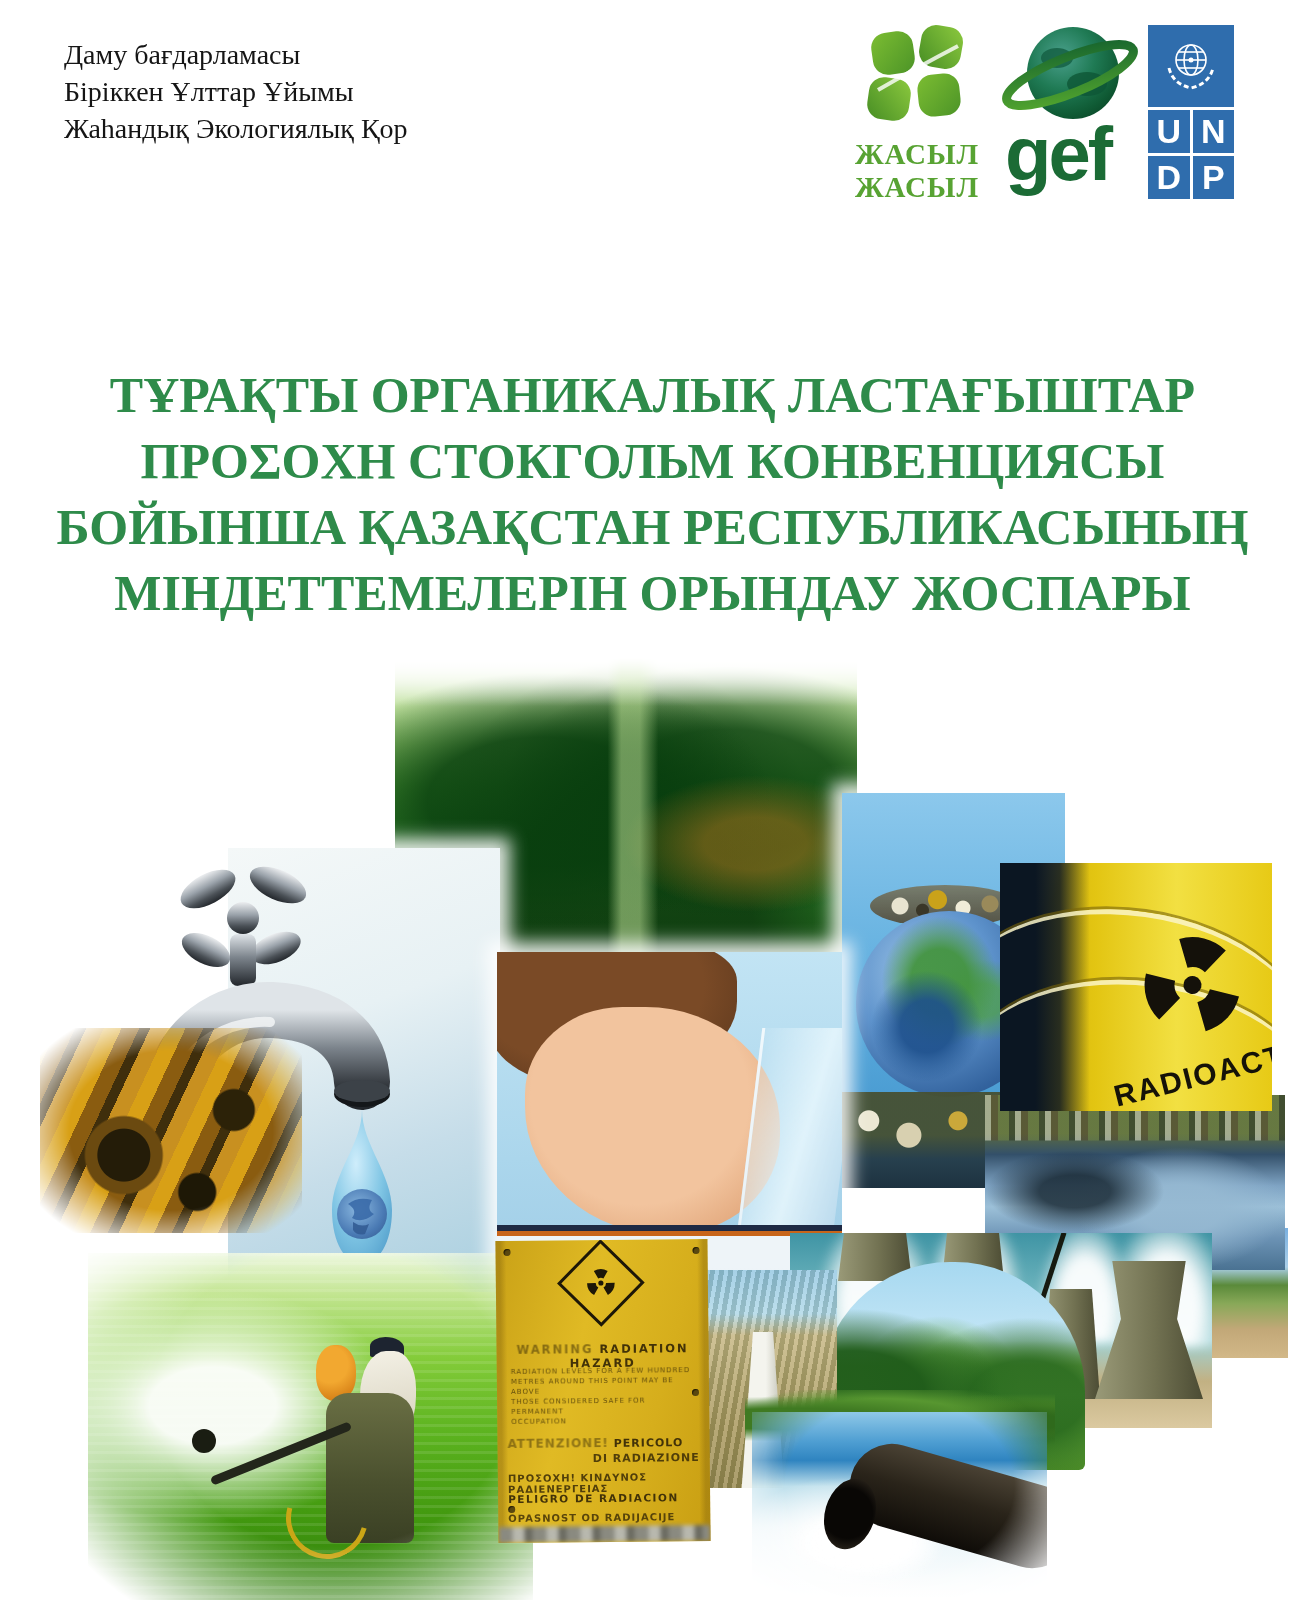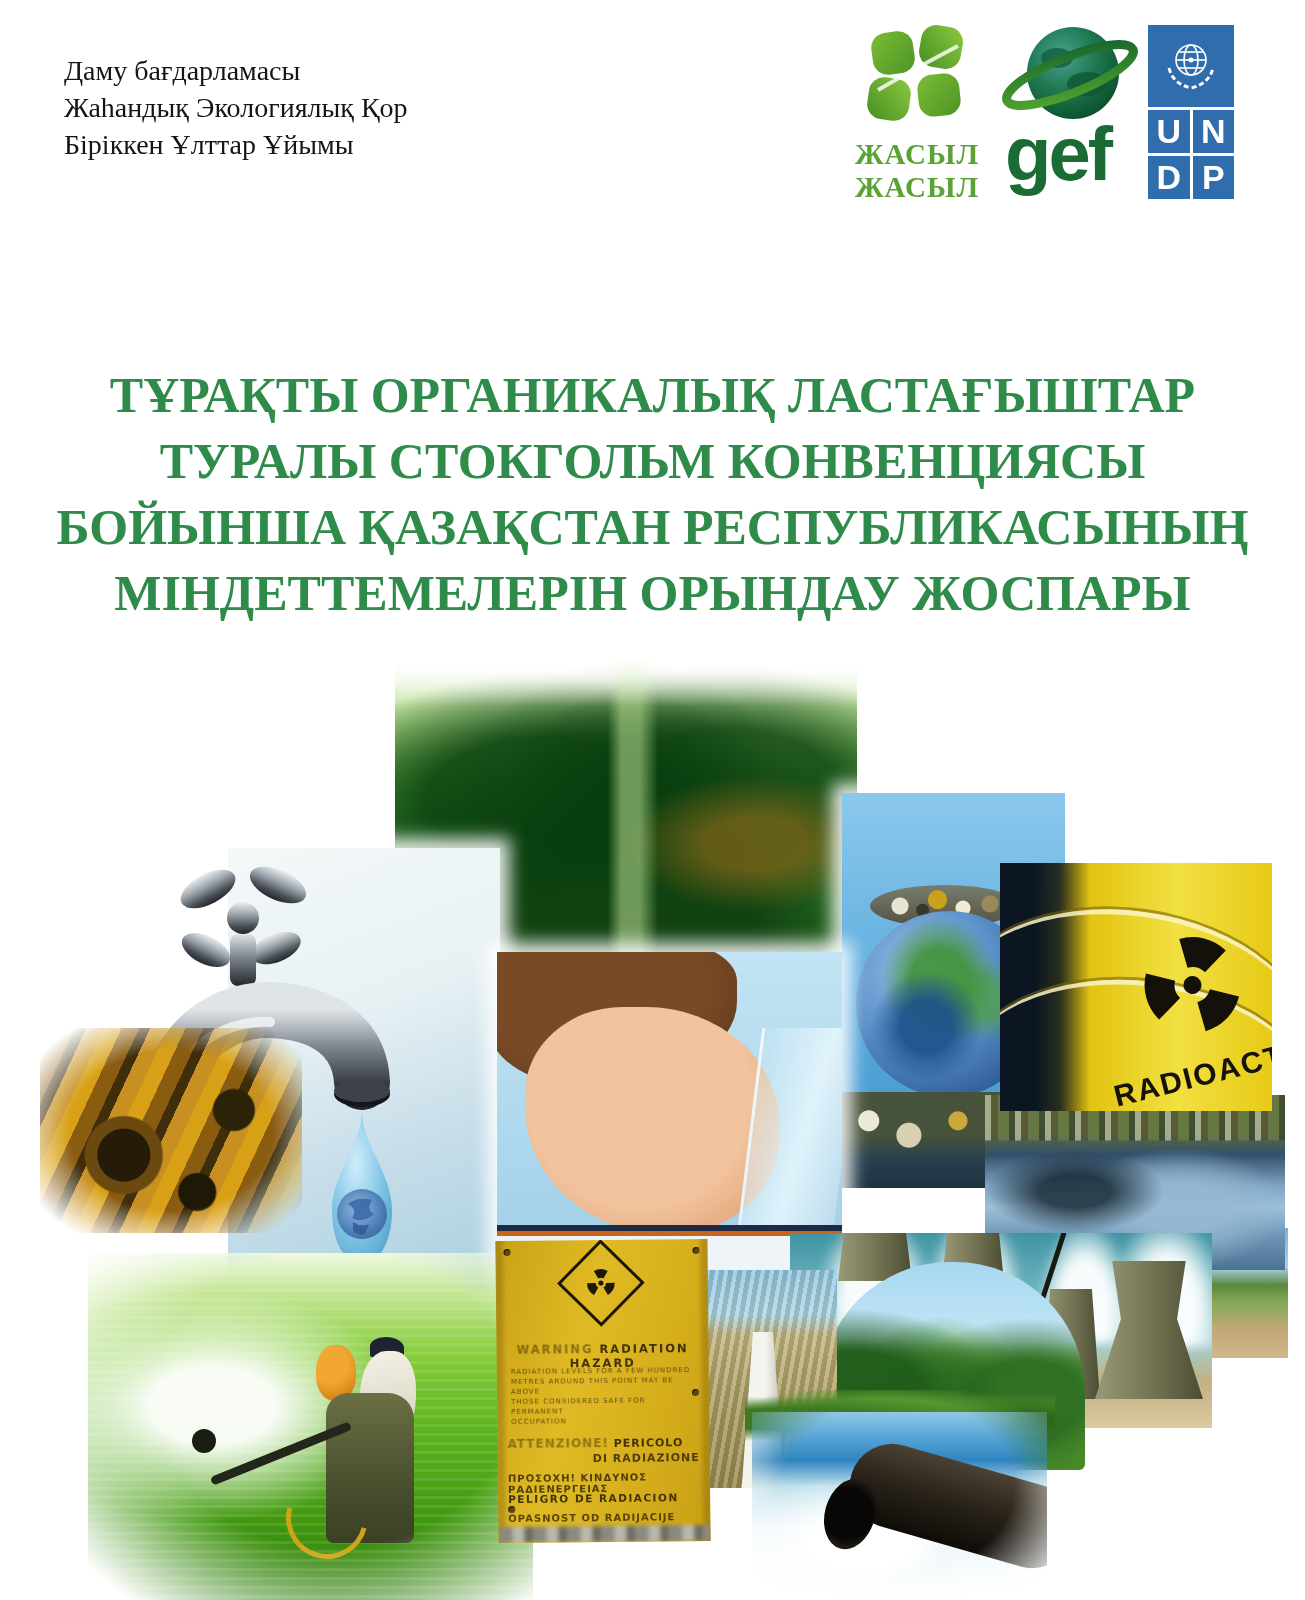--- a/index.html
+++ b/index.html
@@ -1,19 +1,19 @@
 <!DOCTYPE html>
 <html><head>
 <meta charset="utf-8">
 <style>
   html,body{margin:0;padding:0;background:#fff;}
   #cover{position:relative;width:1305px;height:1600px;background:#fff;overflow:hidden;
          font-family:"Liberation Serif",serif;}
   
-  #org-block{position:absolute;left:64px;top:52px;font-size:28px;line-height:37px;color:#151515;}
+  #org-block{position:absolute;left:64px;top:36px;font-size:28px;line-height:37px;color:#151515;}
   
   #jasyl{position:absolute;left:842px;top:24px;width:150px;text-align:center;}
   #jasyl .label{margin-top:6px;font-weight:bold;font-size:29px;line-height:33px;color:#58a333;
                 font-family:"Liberation Serif",serif;letter-spacing:1px;}
   #gef{position:absolute;left:995px;top:18px;width:150px;text-align:left;}
   #gef .label{position:absolute;left:10px;top:92px;font-family:"Liberation Sans",sans-serif;
               font-weight:bold;font-size:76px;letter-spacing:-3px;color:#1b6b35;}
   #undp{position:absolute;left:1148px;top:25px;width:86px;}
   #undp .emblem{width:86px;height:82px;background:#2f6dad;display:flex;align-items:center;justify-content:center;}
   #undp .grid{margin-top:3px;display:grid;grid-template-columns:1fr 1fr;grid-gap:3px;}
@@ -190,22 +190,22 @@
   #sewer-splash{position:absolute;left:40px;top:96px;width:150px;height:70px;filter:blur(4px);
     background:radial-gradient(ellipse at 50% 50%, rgba(255,255,255,.95) 0 45%, rgba(255,255,255,0) 75%);}
 </style>
 </head>
 <body>
 
 <div id="cover">
 
   <div id="org-block">
     <div>Даму бағдарламасы</div>
+    <div>Біріккен Ұлттар Ұйымы</div>
     <div>Жаһандық Экологиялық Қор</div>
-    <div>Біріккен Ұлттар Ұйымы</div>
   </div>
 
   <div id="jasyl">
     <span>
       <svg width="118" height="104" viewBox="0 0 118 104">
         <defs>
           <linearGradient id="cl1" x1="0" y1="0" x2="1" y2="1">
             <stop offset="0" stop-color="#7cbd32"></stop>
               <stop offset="1" stop-color="#4c9427"></stop>
           </linearGradient>
@@ -270,21 +270,21 @@
     <div class="grid">
       <div class="cell">U</div>
       <div class="cell">N</div>
       <div class="cell">D</div>
       <div class="cell">P</div>
     </div>
   </div>
 
   <div id="title">
     <div>ТҰРАҚТЫ ОРГАНИКАЛЫҚ ЛАСТАҒЫШТАР</div>
-    <div>ТУРАЛЫ СТОКГОЛЬМ КОНВЕНЦИЯСЫ</div>
+    <div>ΠΡΟΣΟΧΗ СТОКГОЛЬМ КОНВЕНЦИЯСЫ</div>
     <div>БОЙЫНША ҚАЗАҚСТАН РЕСПУБЛИКАСЫНЫҢ</div>
     <div>МІНДЕТТЕМЕЛЕРІН ОРЫНДАУ ЖОСПАРЫ</div>
   </div>
 
   <div class="ph" id="forest"></div>
 
   <div class="ph glow" id="tap-panel"></div>
 
   <svg class="ph" id="faucet-svg" viewBox="0 0 340 452">
     <defs>

